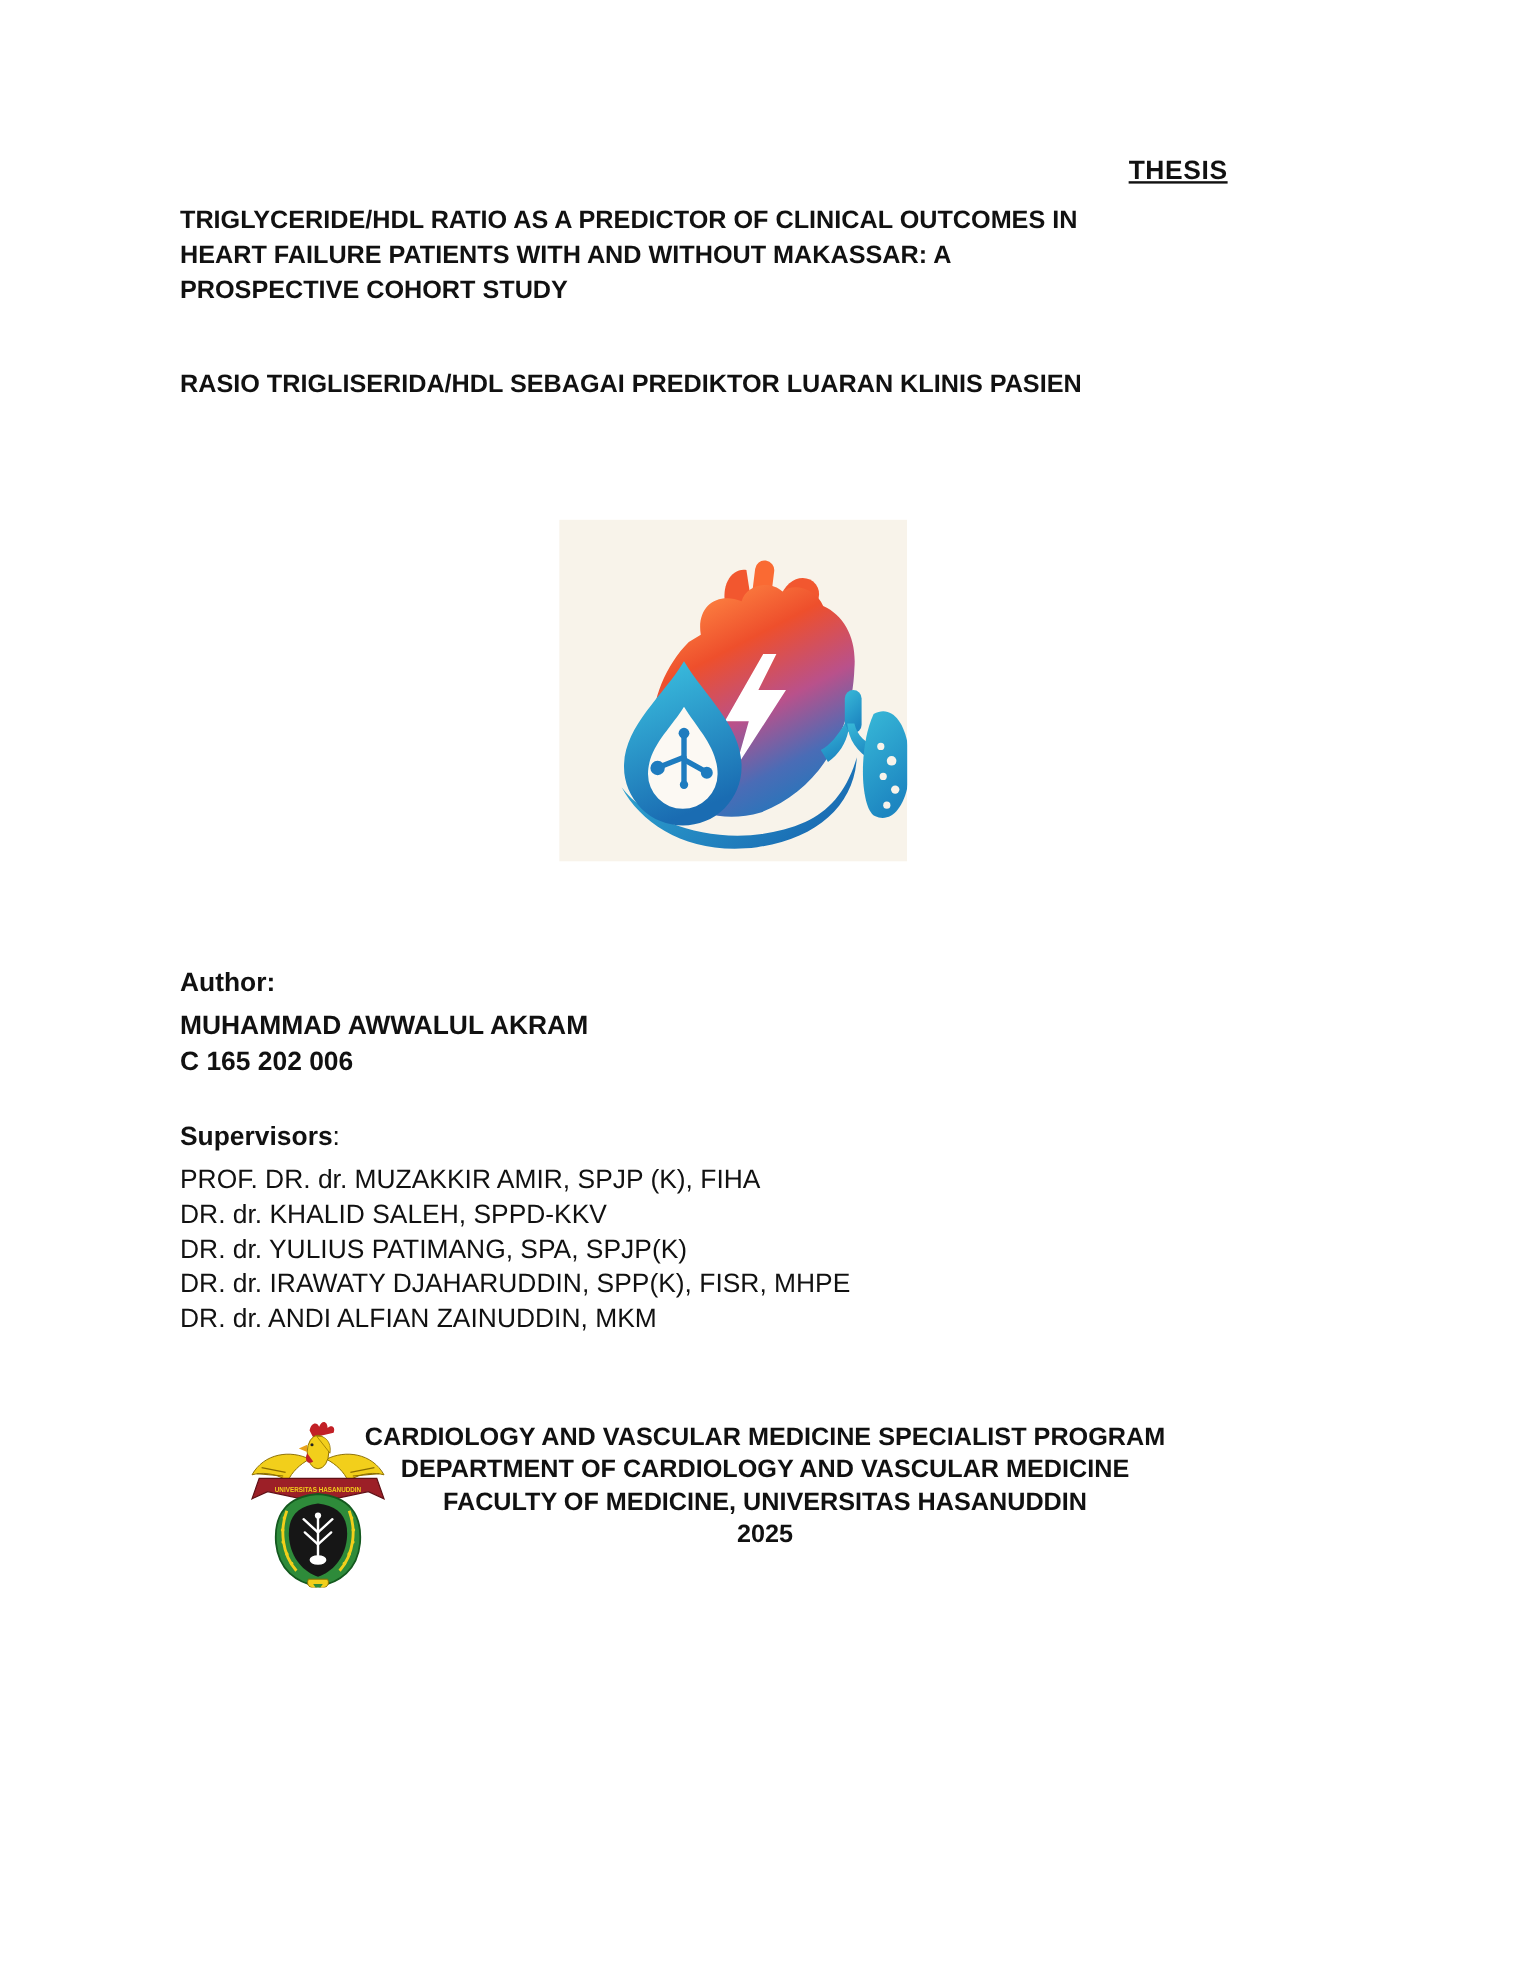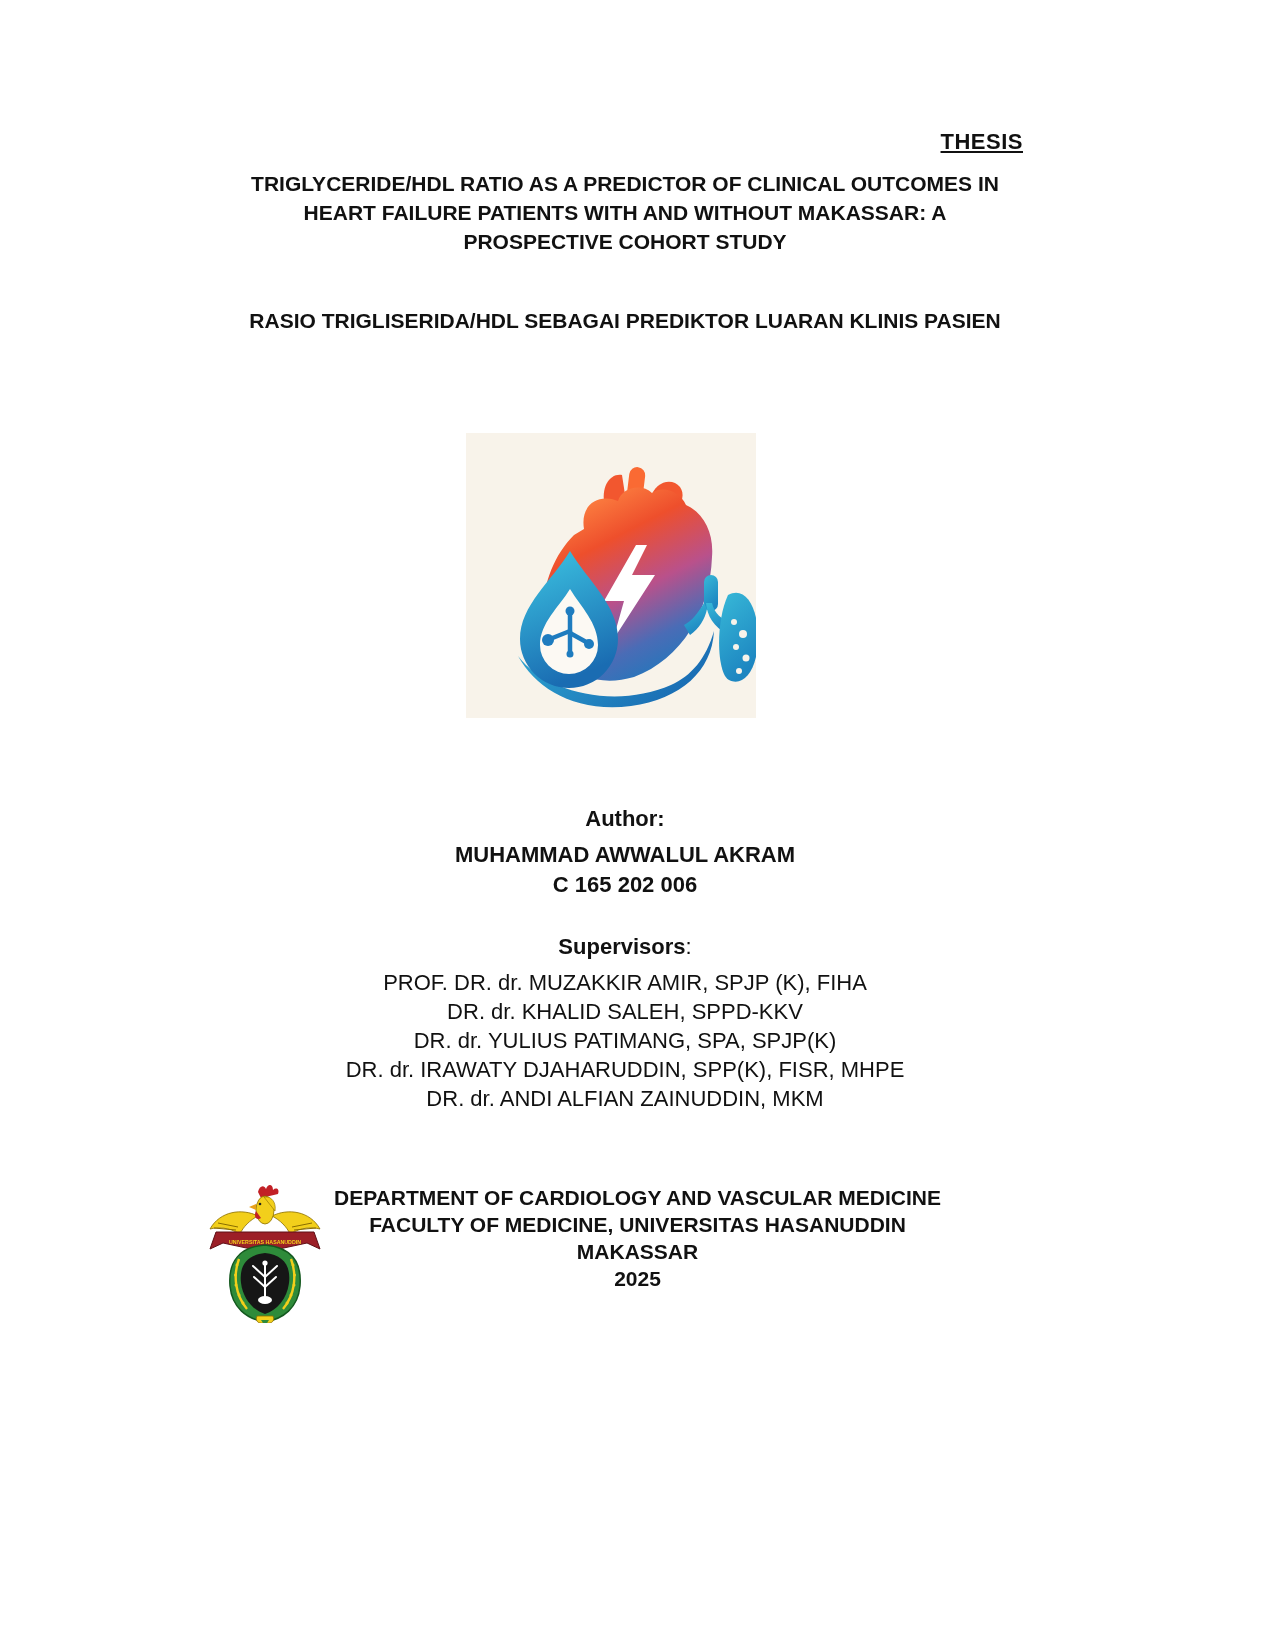--- a/index.html
+++ b/index.html
@@ -4,21 +4,21 @@
 <style>
   html,body{margin:0;padding:0;background:#ffffff;}
   .page{
     position:relative;width:1275px;height:1382px;background:#ffffff;
     font-family:"Liberation Sans", sans-serif;color:#111;overflow:hidden;
   }
   .thesis-label{
     position:absolute;top:129px;right:252px;
     font-size:22px;font-weight:bold;text-decoration:underline;letter-spacing:.5px;
   }
-  .center-col{position:absolute;left:150px;width:950px;text-align:center;}
+  .center-col{position:absolute;left:150px;width:950px;text-align:left;}
   .title{font-weight:bold;font-size:21px;line-height:29px;}
   .title-en{top:169px;}
   .title-id{top:306px;}
   .line{white-space:nowrap;}
   .cover{position:absolute;left:466px;top:433px;width:290px;height:285px;}
   .author-heading{top:804px;font-size:22px;font-weight:bold;line-height:29px;}
   .author-lines{top:840px;font-size:22px;line-height:30px;font-weight:bold;}
   .sup-heading{top:932px;font-size:22px;line-height:29px;}
   .sup-heading .bold{font-weight:bold;}
   .sup-names{top:968px;font-size:22px;line-height:29px;}
@@ -183,19 +183,19 @@
       <ellipse cx="59" cy="117" rx="7" ry="4" stroke="none"></ellipse>
     </g>
 
     <g>
       <path d="M51,133 C48,139 55,142 59,139 C63,142 70,139 67,133 Z" fill="#f2cf1b" stroke="#8a6d00" stroke-width="0.8"></path>
       <polygon points="55,137 59,143 63,137" fill="#2e8b3a"></polygon>
     </g>
   </svg>
 
   <div class="institution">
+    <div class="line">CARDIOLOGY AND VASCULAR MEDICINE SPECIALIST PROGRAM</div>
     <div class="line">DEPARTMENT OF CARDIOLOGY AND VASCULAR MEDICINE</div>
     <div class="line">FACULTY OF MEDICINE, UNIVERSITAS HASANUDDIN</div>
-    <div class="line">MAKASSAR</div>
     <div class="line">2025</div>
   </div>
 
 </div>
 
 </body></html>

